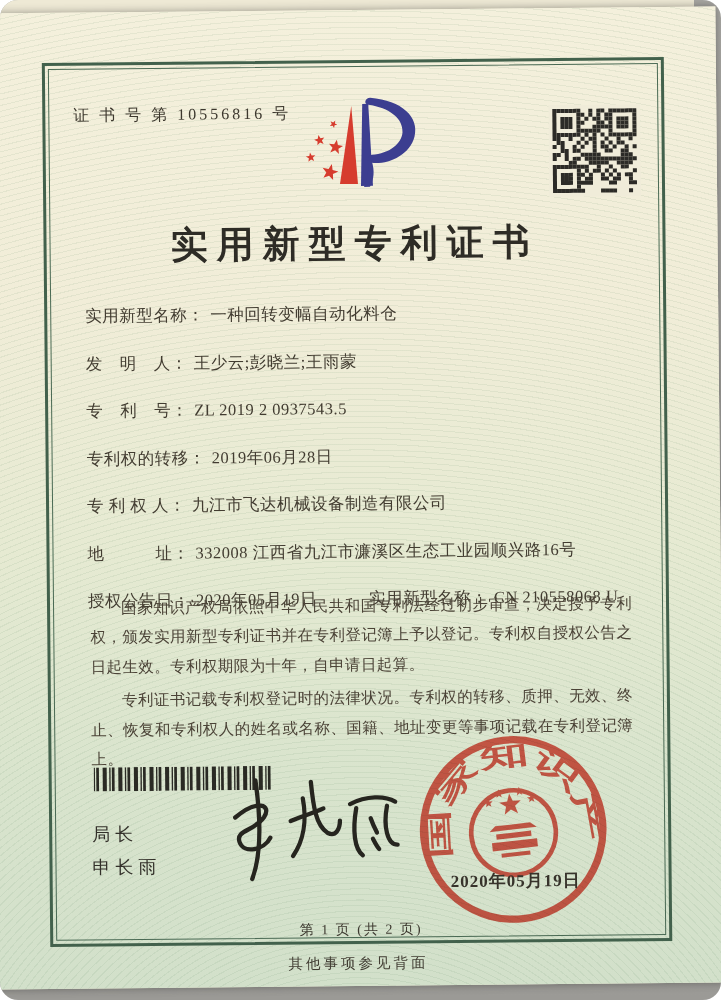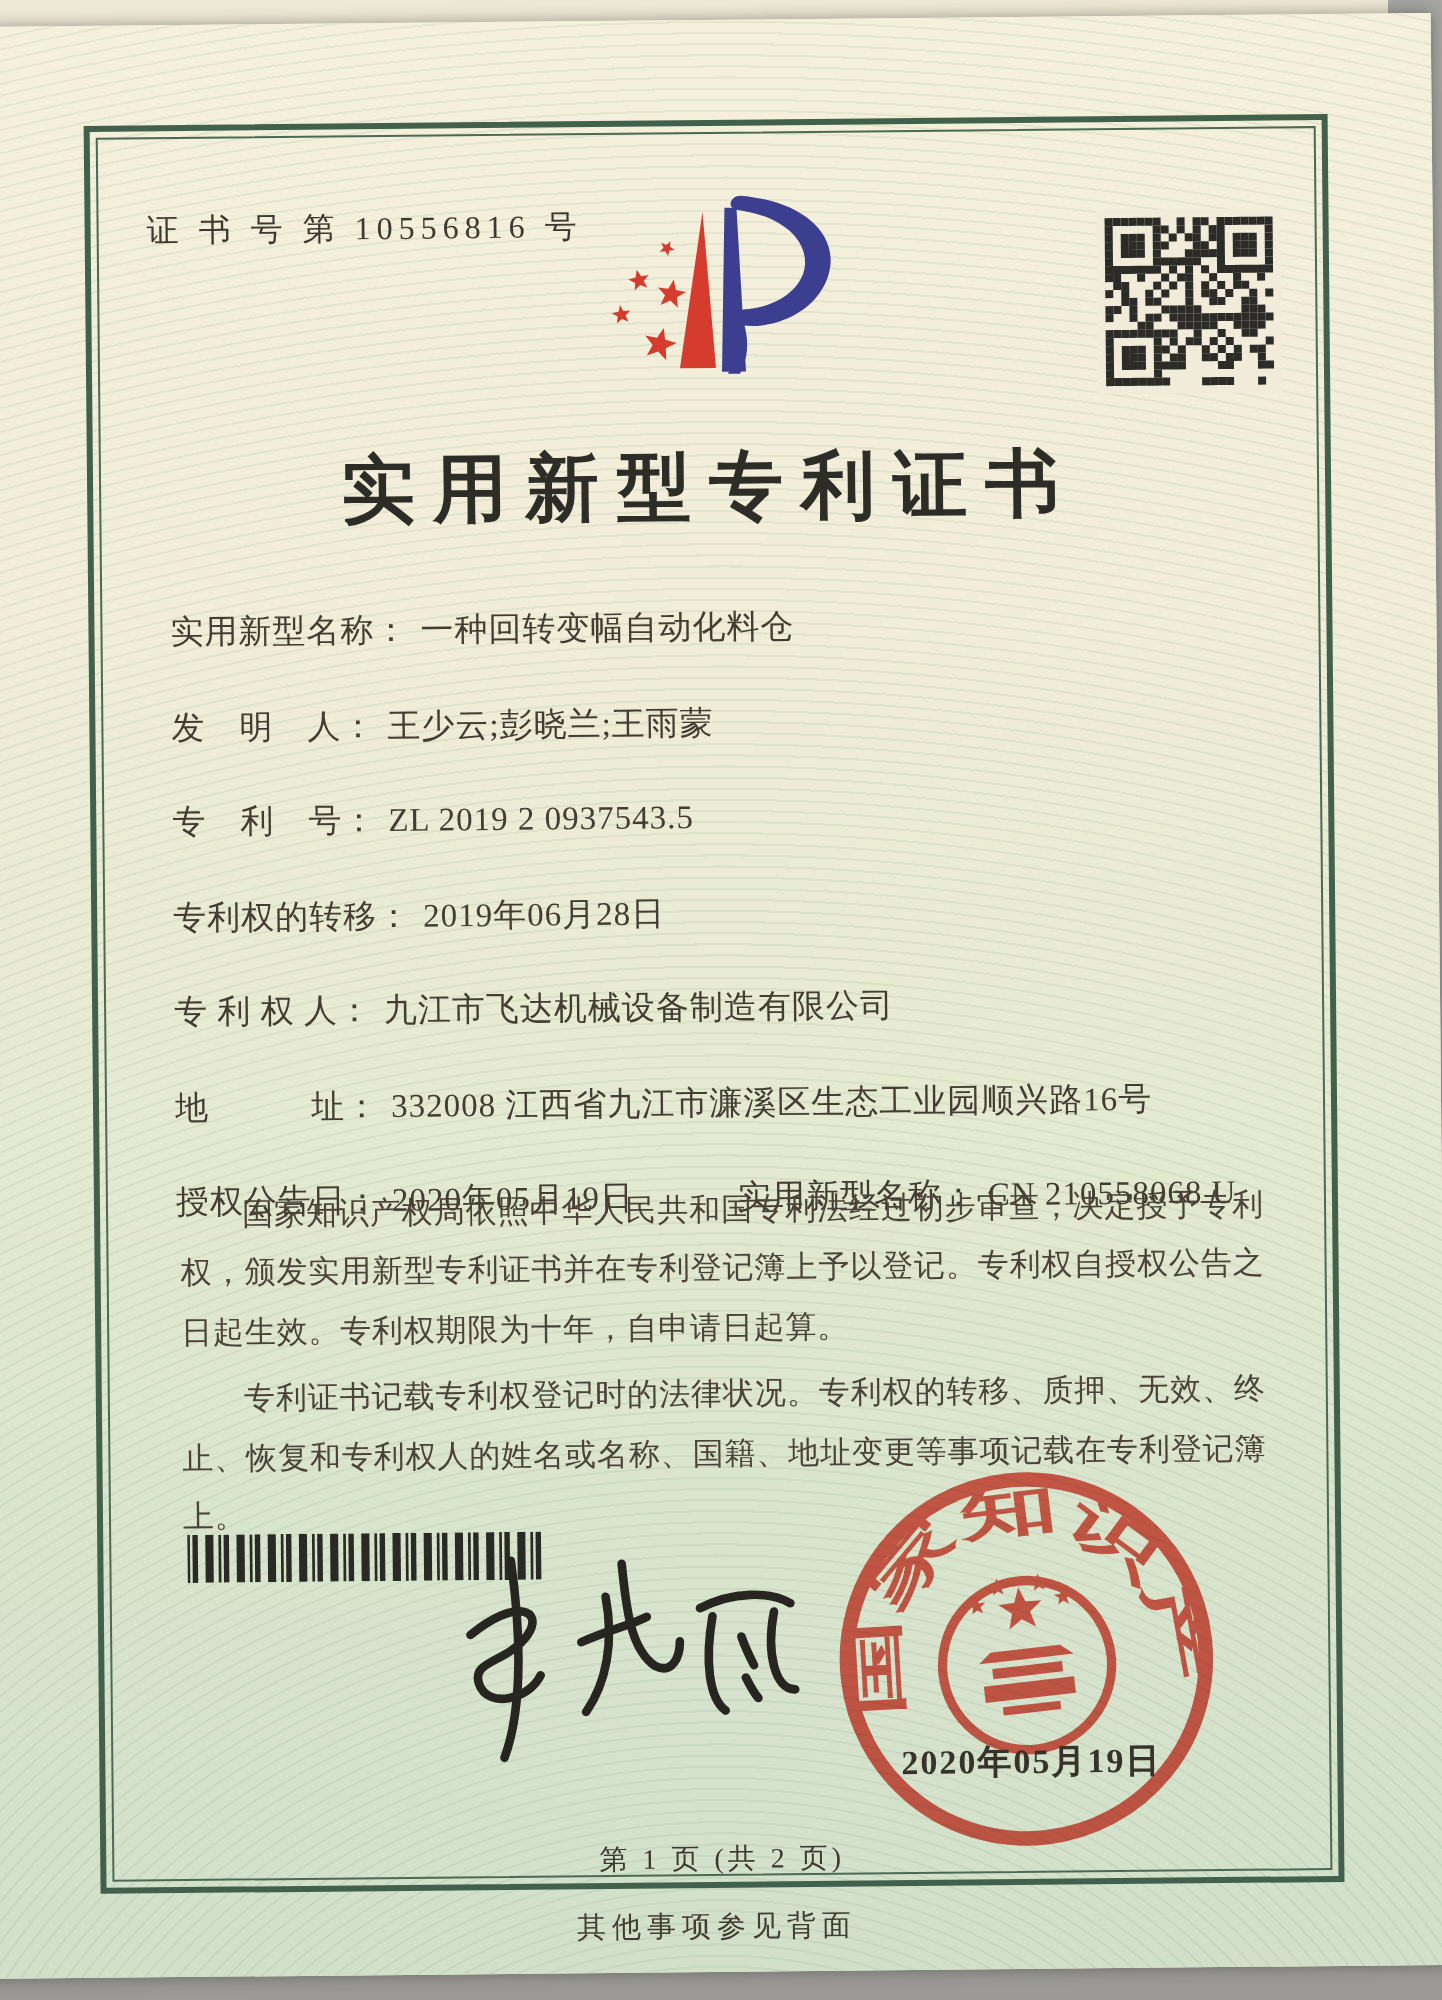--- a/index.html
+++ b/index.html
@@ -1,18 +1,18 @@
 <!DOCTYPE html>
 <html><head>
 <meta charset="utf-8">
 <style>
   html,body{margin:0;padding:0;}
   #stage{position:relative;width:721px;height:1000px;overflow:hidden;
     background:linear-gradient(180deg,#a7a6a2,#9b9a96);
-    font-family:"Liberation Serif","DejaVu Serif",serif;}
+    font-family:"Liberation Serif","DejaVu Serif",serif;border-radius:18px;}
   .under-sheet{position:absolute;left:0;top:0;width:694px;height:32px;background:#eee9d5;}
   .speck{position:absolute;border-radius:50%;}
   .paper{position:absolute;left:-14px;top:10px;width:734px;height:976px;
     transform:rotate(-0.55deg);transform-origin:50% 50%;
     background-color:#f3eeda;
     background-image:
       repeating-radial-gradient(140% 90% at 50% 118%, rgba(98,142,104,0.10) 0 1.2px, rgba(0,0,0,0) 1.2px 6.5px),
       linear-gradient(180deg,#f4f0dc 0%,#f1edd8 30%,#e6ead2 55%,#d9e4cd 78%,#d2e0ca 100%);
     box-shadow:0 0 8px rgba(40,40,38,.45);}
   .frame{position:absolute;left:60px;top:50px;width:616px;height:878px;
@@ -376,20 +376,24 @@
           <rect x="140.4" y="0" width="1.35" height="24" fill="#2a2a24"></rect>
           <rect x="143" y="0" width="2.7" height="24" fill="#2a2a24"></rect>
           <rect x="149.45" y="0" width="4.050000000000001" height="24" fill="#2a2a24"></rect>
           <rect x="156" y="0" width="1.35" height="24" fill="#2a2a24"></rect>
           <rect x="158.6" y="0" width="2.7" height="24" fill="#2a2a24"></rect>
           <rect x="165.04999999999998" y="0" width="4.050000000000001" height="24" fill="#2a2a24"></rect>
           <rect x="171.6" y="0" width="1.35" height="24" fill="#2a2a24"></rect>
           <rect x="174.2" y="0" width="2.7" height="24" fill="#2a2a24"></rect>
         </svg>
 
+      <div class="director">
+        <div>局长</div>
+        <div>申长雨</div>
+      </div>
 
       <svg class="signature" width="210" height="118" viewBox="0 0 200 115">
         <g fill="none" stroke="#26251f" stroke-width="4.2" stroke-linecap="round">
           <path d="M30,52 C52,34 66,40 58,52 C48,66 30,64 34,76 C38,88 58,84 64,72"></path>
           <path d="M50,16 C54,46 56,86 46,112"></path>
           <path d="M96,34 C100,56 96,76 86,90"></path>
           <path d="M84,56 C98,50 108,48 116,44"></path>
           <path d="M104,18 C106,40 108,60 120,68 C128,72 132,64 132,56"></path>
           <path d="M142,40 C158,32 176,32 186,38"></path>
           <path d="M148,44 C144,66 146,84 154,90"></path>

